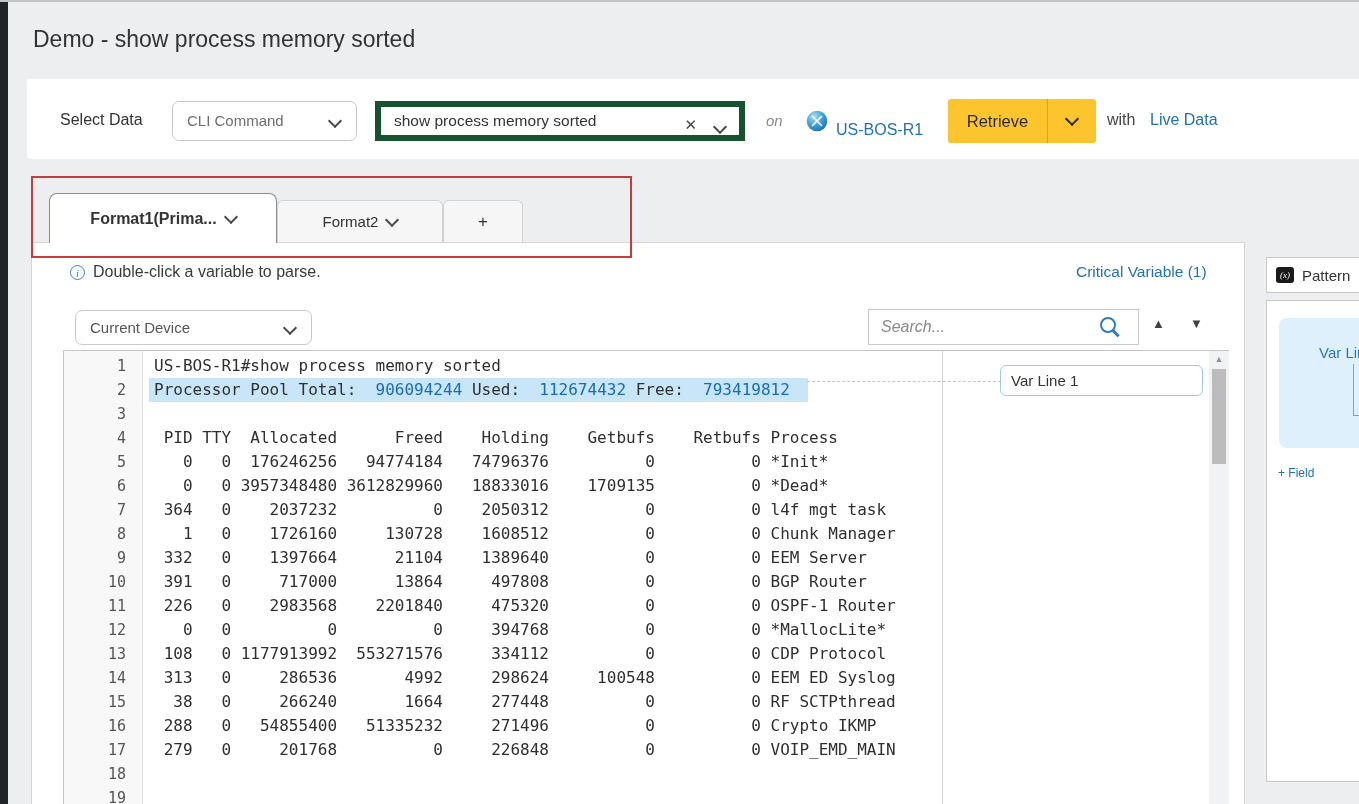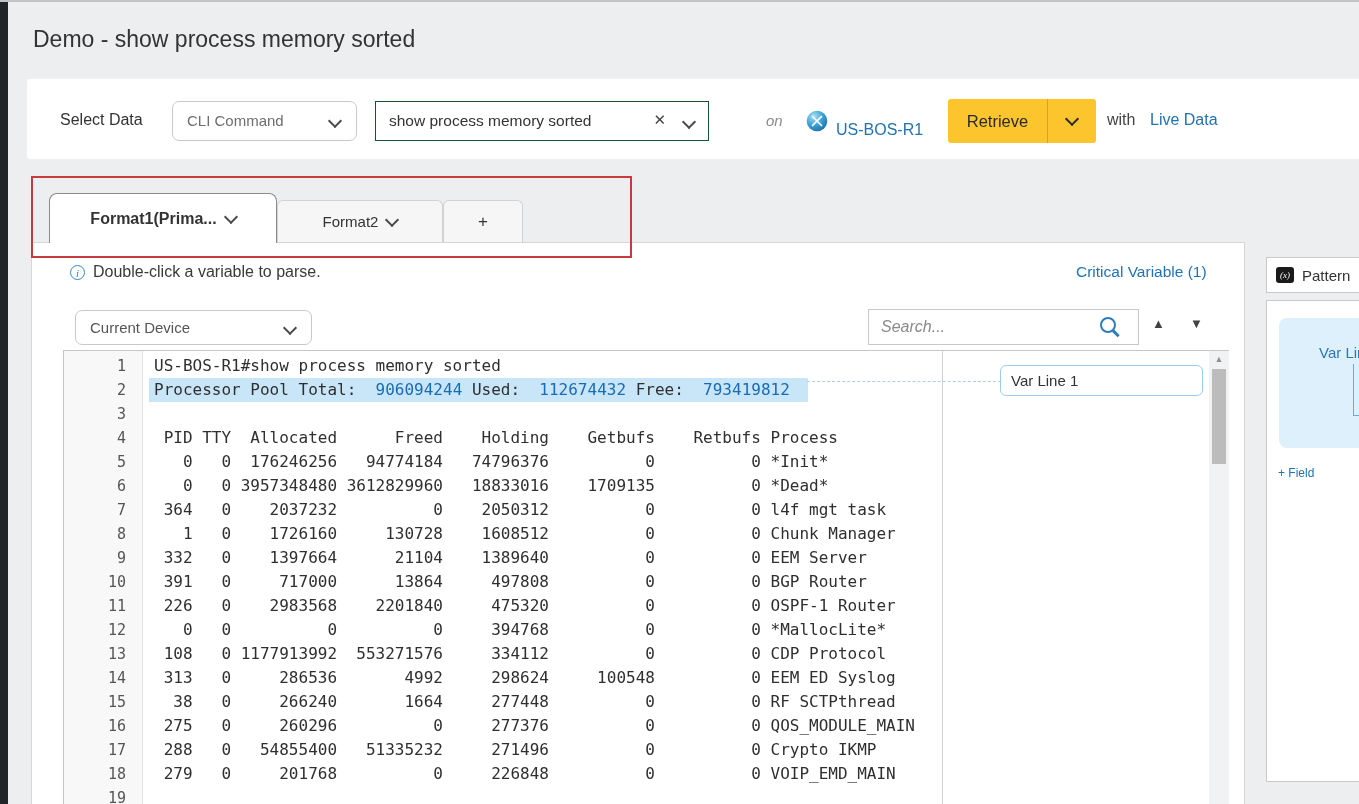--- a/index.html
+++ b/index.html
@@ -15,21 +15,21 @@
   .page-title{left:33px;top:26px;font-size:23px;color:#333;}
 
   
   .top-card{left:27px;top:79px;width:1340px;height:80px;background:#fff;border-radius:3px;}
   .select-data-label{left:60px;top:111px;font-size:16px;color:#333;}
   .dd{border:1px solid #c9c9c9;background:#fff;border-radius:7px;}
   .dd-cli{left:172px;top:101px;width:185px;height:40px;}
   .dd-text{position:absolute;left:14px;top:0;line-height:38px;font-size:15px;color:#6e6e6e;white-space:nowrap;}
   .chev{display:inline-block;width:8px;height:8px;border-right:2px solid #4a4a4a;border-bottom:2px solid #4a4a4a;transform:rotate(45deg);}
   .dd-chev{position:absolute;right:16px;top:14px;}
-  .cmd-wrap{left:375px;top:101px;width:334px;height:40px;border:1px solid #14532d;background:#fff;}
+  .cmd-wrap{left:375px;top:101px;width:370px;height:40px;border:6px solid #14532d;background:#fff;}
   .cmd-input{position:absolute;left:0;top:0;width:100%;height:100%;border:none;outline:none;
              padding:0 70px 0 13px;font-size:15.5px;color:#333;font-family:"Liberation Sans",sans-serif;box-sizing:border-box;background:transparent;}
   .cmd-close{position:absolute;right:42px;top:9px;font-size:15px;color:#444;cursor:pointer;}
   .cmd-chev{position:absolute;right:14px;top:15px;}
   .on-label{left:766px;top:112px;font-size:15px;font-style:italic;color:#8a8a8a;}
   .device-icon{left:806px;top:110px;width:22px;height:22px;}
   .device-link{left:836px;top:121px;font-size:16px;color:#2372b2;cursor:pointer;}
   .retrieve-btn{left:948px;top:99px;width:148px;height:44px;background:#fcc42d;border-radius:3px;display:flex;cursor:pointer;}
   .retrieve-label{width:99px;display:flex;align-items:center;justify-content:center;font-size:16.5px;color:#2b2b2b;}
   .retrieve-split{width:1px;background:rgba(0,0,0,0.16);}
@@ -215,21 +215,20 @@
         <div class="code-line">   0   0 3957348480 3612829960   18833016    1709135          0 *Dead*</div>
         <div class="code-line"> 364   0    2037232          0    2050312          0          0 l4f mgt task</div>
         <div class="code-line">   1   0    1726160     130728    1608512          0          0 Chunk Manager</div>
         <div class="code-line"> 332   0    1397664      21104    1389640          0          0 EEM Server</div>
         <div class="code-line"> 391   0     717000      13864     497808          0          0 BGP Router</div>
         <div class="code-line"> 226   0    2983568    2201840     475320          0          0 OSPF-1 Router</div>
         <div class="code-line">   0   0          0          0     394768          0          0 *MallocLite*</div>
         <div class="code-line"> 108   0 1177913992  553271576     334112          0          0 CDP Protocol</div>
         <div class="code-line"> 313   0     286536       4992     298624     100548          0 EEM ED Syslog</div>
         <div class="code-line">  38   0     266240       1664     277448          0          0 RF SCTPthread</div>
-        <div class="code-line"> 275   0     260296          0     277376          0          0 QOS_MODULE_MAIN</div>
         <div class="code-line"> 288   0   54855400   51335232     271496          0          0 Crypto IKMP</div>
         <div class="code-line"> 279   0     201768          0     226848          0          0 VOIP_EMD_MAIN</div>
       </div>
     <div class="code-divider"></div>
     <div class="dashed-connector"></div>
     <div class="var-box">Var Line 1</div>
     <div class="scroll-track">
       <div class="scroll-up">▲</div>
       <div class="scroll-thumb"></div>
     </div>

